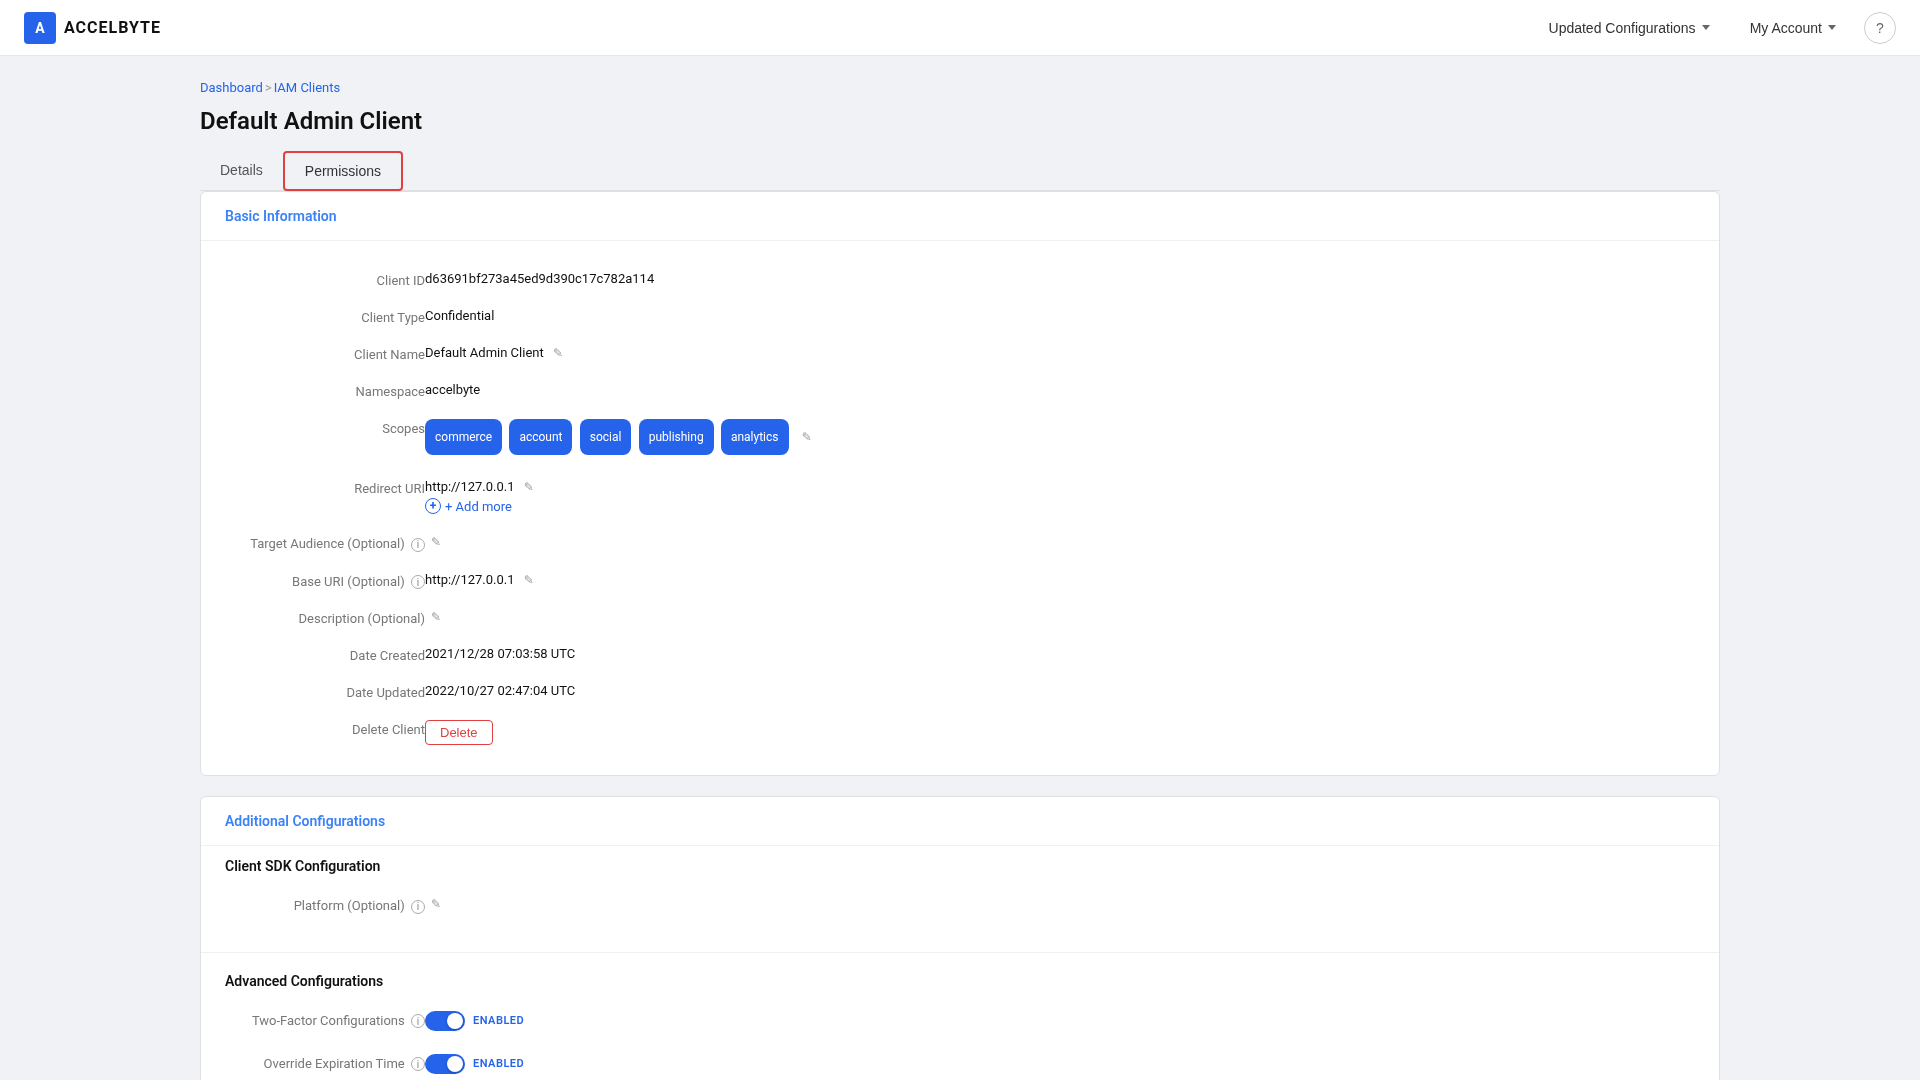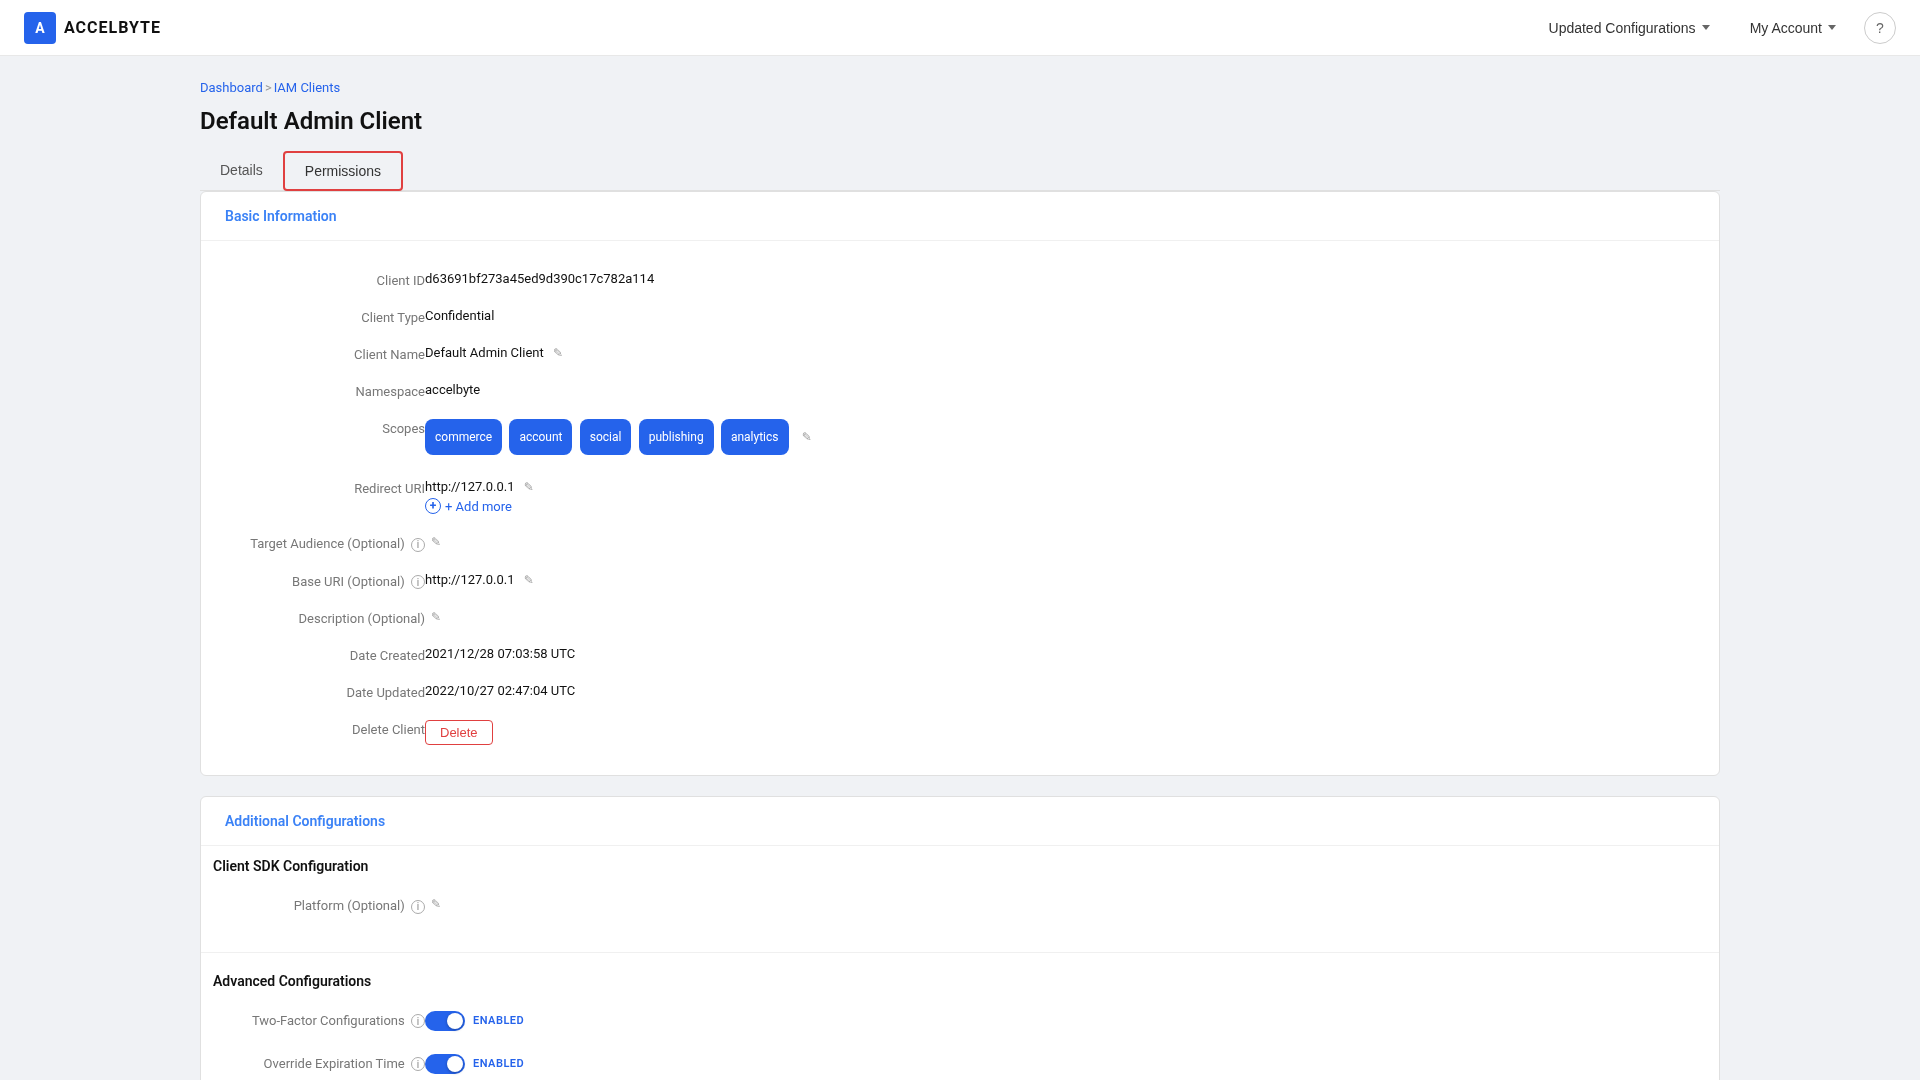--- a/index.html
+++ b/index.html
@@ -283,21 +283,21 @@
     .section-divider {
       border: none;
       border-top: 1px solid #f0f0f0;
       margin: 8px 0;
     }
 
     .subsection-title {
       font-weight: 600;
       font-size: 14px;
       color: #111;
-      padding: 12px 12px 8px;
+      padding: 12px 24px 8px;
     }
 
     .plus-circle {
       display: inline-flex;
       align-items: center;
       justify-content: center;
       width: 16px;
       height: 16px;
       border-radius: 50%;
       border: 1.5px solid #2563eb;

